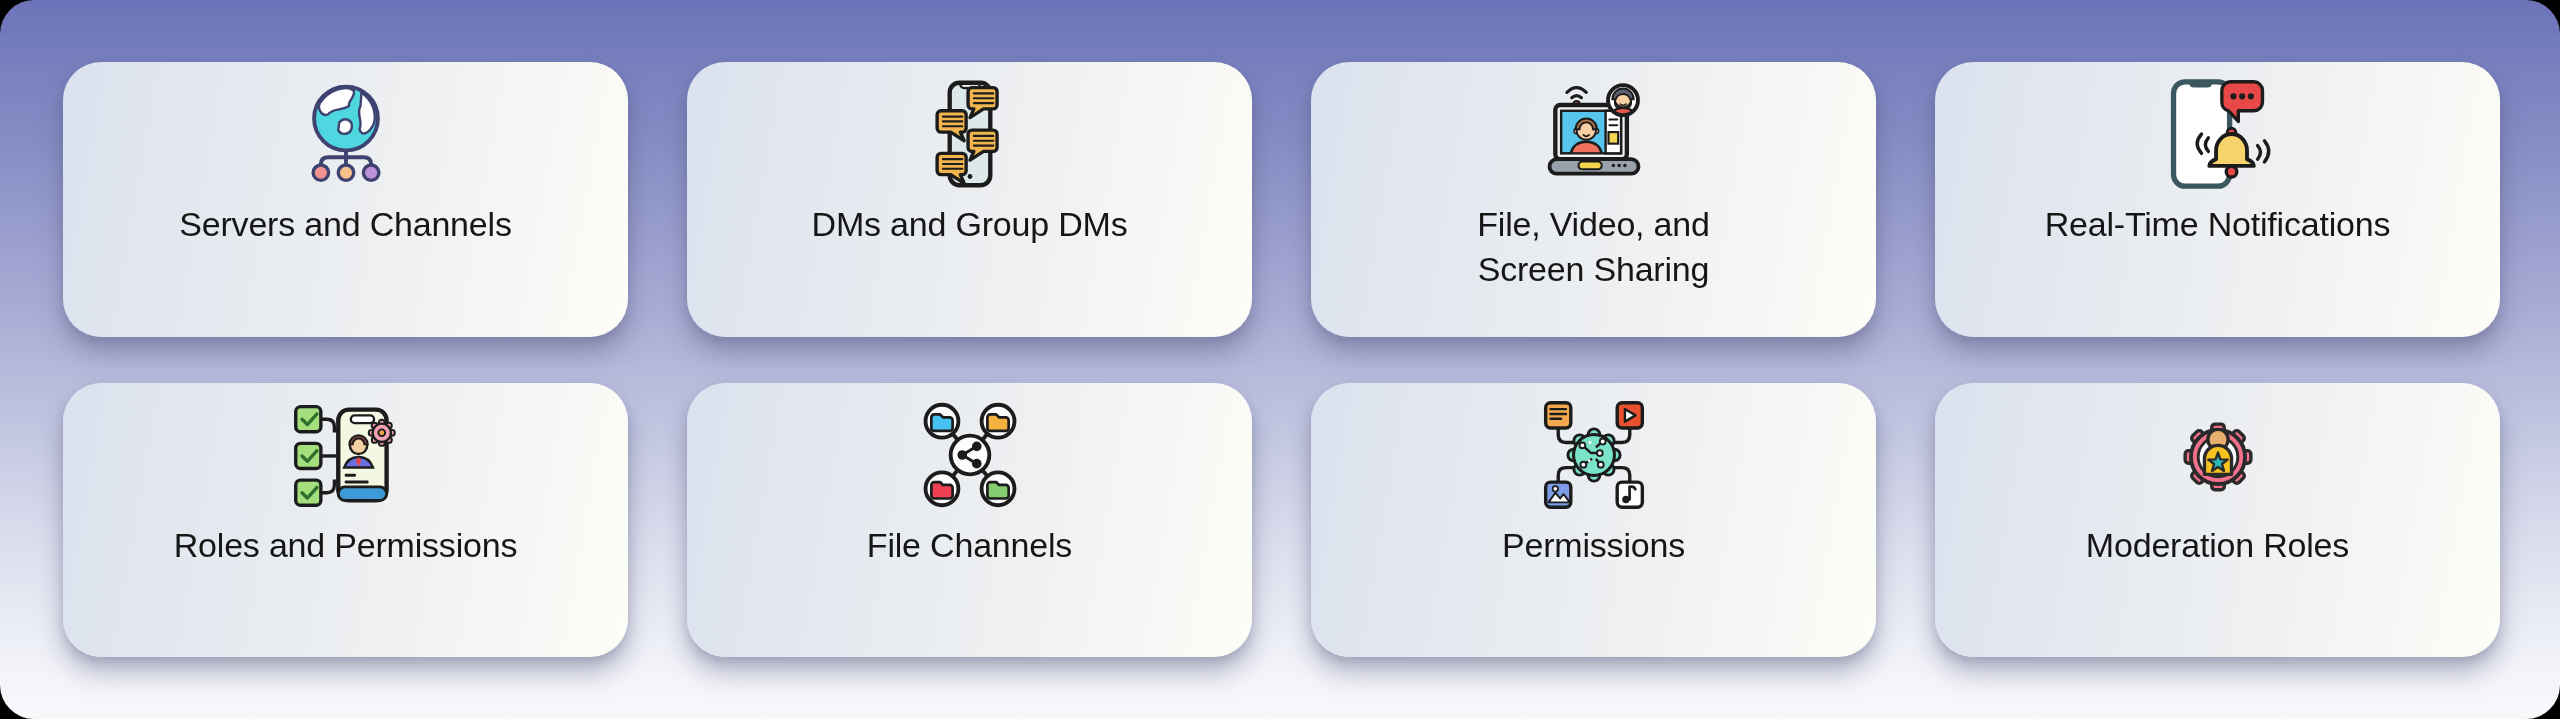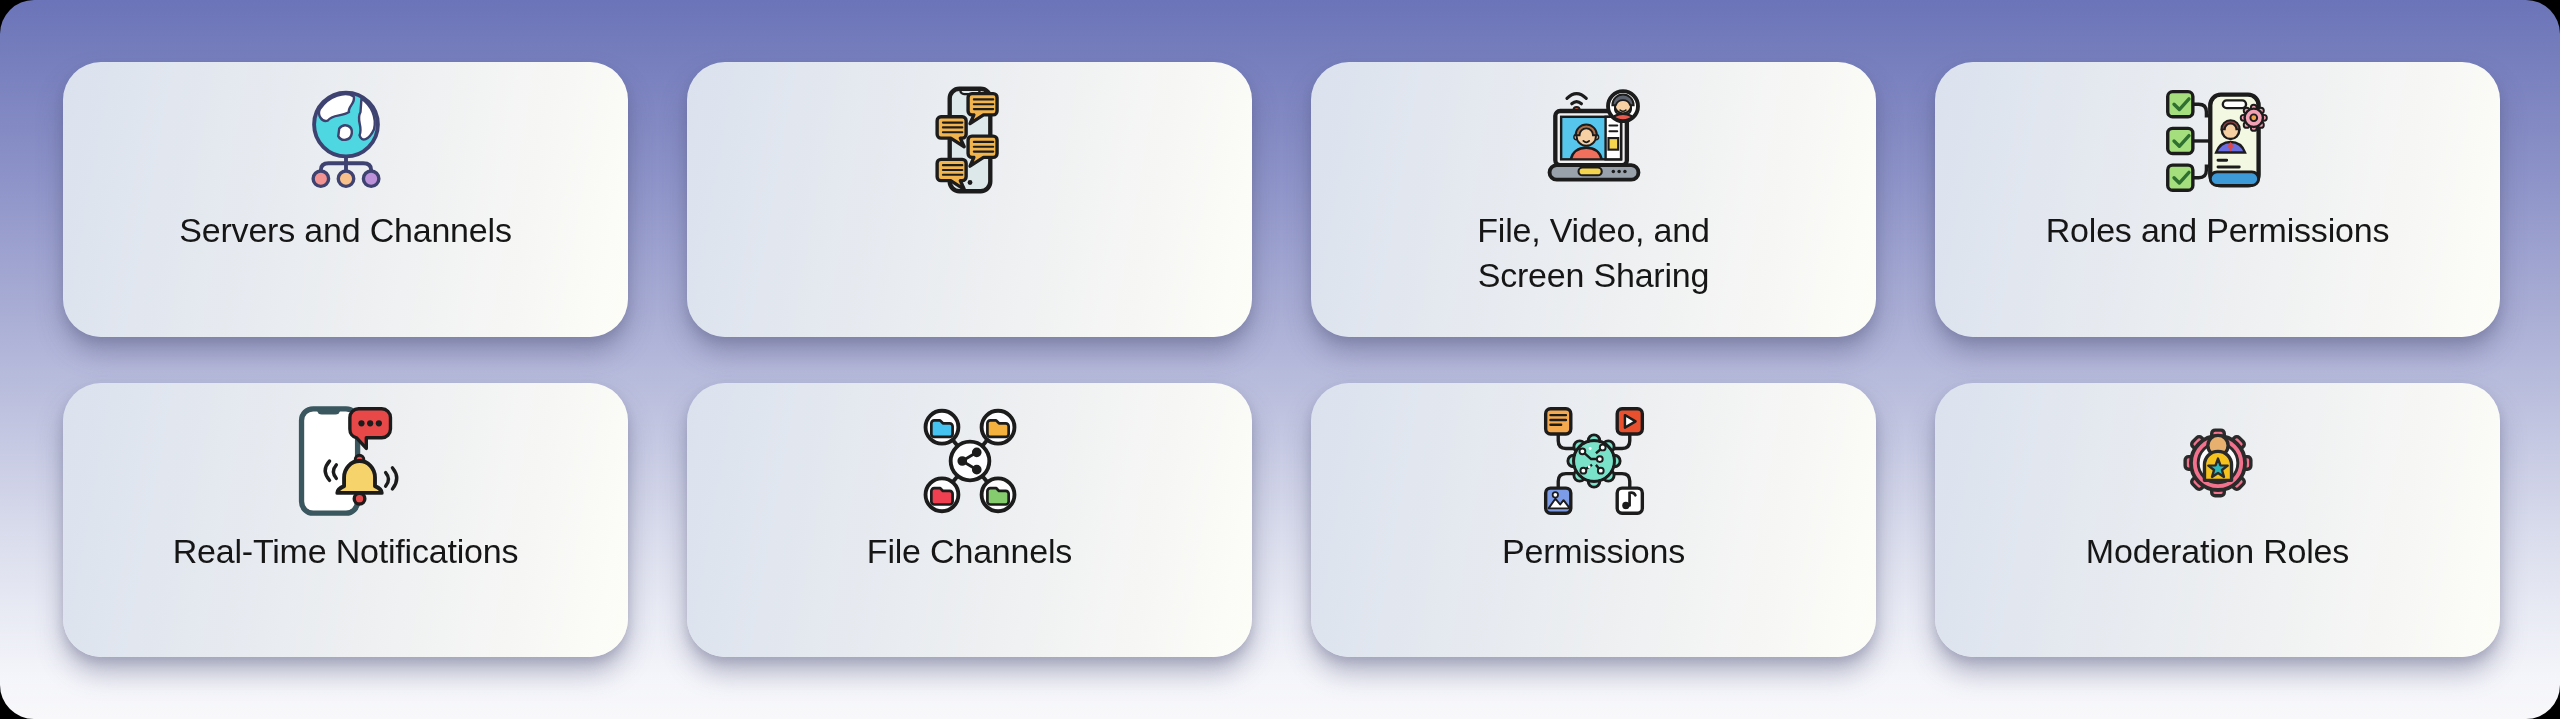--- a/index.html
+++ b/index.html
@@ -17,21 +17,21 @@
     display:grid;
     grid-template-columns:repeat(4,565px);
     grid-template-rows:275px 274px;
     column-gap:59px;row-gap:46px;
   }
   .card{
     border-radius:38px;
     background:linear-gradient(100deg,#dbe2ee 0%,#edeff1 55%,#fdfdf8 100%);
     box-shadow:0 16px 26px rgba(76,80,118,0.38),0 5px 10px rgba(76,80,118,0.18);
     display:flex;flex-direction:column;align-items:center;
-    padding-top:20px;
+    padding-top:14px;
     box-sizing:border-box;
   }
   .icon-box{
     height:116px;width:120px;
     display:flex;align-items:center;justify-content:center;
     flex:0 0 auto;
   }
   .icon-box svg{width:116px;height:116px;display:block;}
   .card-label{
     margin-top:10px;
@@ -79,20 +79,21 @@
             <path d="M30 80 h22 a4 4 0 0 1 4 4 v14 a4 4 0 0 1 -4 4 h-2 l4 9 -14 -9 h-10 a4 4 0 0 1 -4 -4 v-14 a4 4 0 0 1 4 -4 z"></path>
           </g>
           <g stroke="#1c1c1c" stroke-width="2.2" stroke-linecap="round">
             <path d="M64 18 h20 M64 23 h20 M64 28 h20"></path>
             <path d="M32 42 h20 M32 47 h20 M32 52 h20"></path>
             <path d="M64 62 h20 M64 67 h20 M64 72 h20"></path>
             <path d="M32 86 h20 M32 91 h20 M32 96 h20"></path>
           </g>
         </svg>
       </div>
+      <div class="card-label">DMs and Group DMs</div>
     </div>
 
     <div class="card">
       <div class="icon-box">
         <svg viewBox="0 0 120 120">
           <defs>
             <clipPath id="scr">
                 <rect x="26" y="36" width="62" height="44"></rect>
               </clipPath>
             <clipPath id="ava">
@@ -128,20 +129,43 @@
           <circle cx="90" cy="25" r="15.5" fill="none" stroke="#1c1c1c" stroke-width="4"></circle>
           <rect x="14" y="86" width="92" height="15" rx="7.5" fill="#99a1ab" stroke="#1c1c1c" stroke-width="4"></rect>
           <rect x="44" y="88.5" width="24" height="8" rx="4" fill="#f5d44e" stroke="#1c1c1c" stroke-width="2.2"></rect>
           <circle cx="80" cy="92.5" r="1.8" fill="#1c1c1c"></circle>
           <circle cx="86" cy="92.5" r="1.8" fill="#1c1c1c"></circle>
           <circle cx="92" cy="92.5" r="1.8" fill="#1c1c1c"></circle>
         </svg>
       </div>
       <div class="card-label">File, Video, and
 Screen Sharing</div>
+    </div>
+
+    <div class="card">
+      <div class="icon-box">
+        <svg viewBox="0 0 120 120">
+          <rect x="14" y="6" width="58" height="108" rx="12" fill="#ffffff" stroke="#3a565e" stroke-width="5.5"></rect>
+          <path d="M30 6 v1 a5 5 0 0 0 5 5 h14 a5 5 0 0 0 5 -5 v-1 z" fill="#3a565e"></path>
+          <path d="M73 6 h24 a9 9 0 0 1 9 9 v12 a9 9 0 0 1 -9 9 h-16 v11 l-10 -11 a9 9 0 0 1 -7 -9 v-12 a9 9 0 0 1 9 -9 z" fill="#e84848" stroke="#1c1c1c" stroke-width="3.5" stroke-linejoin="round"></path>
+          <circle cx="76" cy="21" r="3.2" fill="#1c1c1c"></circle>
+          <circle cx="85" cy="21" r="3.2" fill="#1c1c1c"></circle>
+          <circle cx="94" cy="21" r="3.2" fill="#1c1c1c"></circle>
+          <g fill="none" stroke="#1c1c1c" stroke-width="3.5" stroke-linecap="round">
+            <path d="M50 64 q-6 7 0 14"></path>
+            <path d="M43 60 q-9 10 0 20"></path>
+            <path d="M101 72 q6 7 0 14"></path>
+            <path d="M108 67 q9 11 0 22"></path>
+          </g>
+          <circle cx="74" cy="58.5" r="4.5" fill="#e84848" stroke="#1c1c1c" stroke-width="3"></circle>
+          <circle cx="74" cy="99" r="5.5" fill="#e84848" stroke="#1c1c1c" stroke-width="3.5"></circle>
+          <path d="M58 86 v-9 a16 17 0 0 1 32 0 v9 q7 3 7 7 h-46 q0 -4 7 -7 z" fill="#f7d36b" stroke="#1c1c1c" stroke-width="4" stroke-linejoin="round"></path>
+        </svg>
+      </div>
+      <div class="card-label">Real-Time Notifications</div>
     </div>
 
     <div class="card">
       <div class="icon-box">
         <svg viewBox="0 0 120 120">
           <g fill="none" stroke="#1c1c1c" stroke-width="3.5">
             <path d="M34 23 h6 q8 0 8 8 v4 h4"></path>
             <path d="M34 61 h18"></path>
             <path d="M34 99 h6 q8 0 8 -8 v-4 h4"></path>
           </g>
@@ -176,43 +200,20 @@
           <circle cx="97" cy="37" r="9.5" fill="#f2a0b4" stroke="#1c1c1c" stroke-width="2.5"></circle>
           <circle cx="97" cy="37" r="3.5" fill="#f0a24c" stroke="#1c1c1c" stroke-width="2"></circle>
         </svg>
       </div>
       <div class="card-label">Roles and Permissions</div>
     </div>
 
     <div class="card">
       <div class="icon-box">
         <svg viewBox="0 0 120 120">
-          <rect x="14" y="6" width="58" height="108" rx="12" fill="#ffffff" stroke="#3a565e" stroke-width="5.5"></rect>
-          <path d="M30 6 v1 a5 5 0 0 0 5 5 h14 a5 5 0 0 0 5 -5 v-1 z" fill="#3a565e"></path>
-          <path d="M73 6 h24 a9 9 0 0 1 9 9 v12 a9 9 0 0 1 -9 9 h-16 v11 l-10 -11 a9 9 0 0 1 -7 -9 v-12 a9 9 0 0 1 9 -9 z" fill="#e84848" stroke="#1c1c1c" stroke-width="3.5" stroke-linejoin="round"></path>
-          <circle cx="76" cy="21" r="3.2" fill="#1c1c1c"></circle>
-          <circle cx="85" cy="21" r="3.2" fill="#1c1c1c"></circle>
-          <circle cx="94" cy="21" r="3.2" fill="#1c1c1c"></circle>
-          <g fill="none" stroke="#1c1c1c" stroke-width="3.5" stroke-linecap="round">
-            <path d="M50 64 q-6 7 0 14"></path>
-            <path d="M43 60 q-9 10 0 20"></path>
-            <path d="M101 72 q6 7 0 14"></path>
-            <path d="M108 67 q9 11 0 22"></path>
-          </g>
-          <circle cx="74" cy="58.5" r="4.5" fill="#e84848" stroke="#1c1c1c" stroke-width="3"></circle>
-          <circle cx="74" cy="99" r="5.5" fill="#e84848" stroke="#1c1c1c" stroke-width="3.5"></circle>
-          <path d="M58 86 v-9 a16 17 0 0 1 32 0 v9 q7 3 7 7 h-46 q0 -4 7 -7 z" fill="#f7d36b" stroke="#1c1c1c" stroke-width="4" stroke-linejoin="round"></path>
-        </svg>
-      </div>
-      <div class="card-label">Real-Time Notifications</div>
-    </div>
-
-    <div class="card">
-      <div class="icon-box">
-        <svg viewBox="0 0 120 120">
           <g stroke="#1c1c1c" stroke-width="4">
             <path d="M42.8 39 L47.3 44.5 M77.2 39 L72.7 44.5 M42.8 81 L47.3 75.5 M77.2 81 L72.7 75.5"></path>
           </g>
           <g fill="#fdfdff" stroke="#1c1c1c" stroke-width="4">
             <circle cx="31" cy="25" r="17"></circle>
             <circle cx="89" cy="25" r="17"></circle>
             <circle cx="31" cy="95" r="17"></circle>
             <circle cx="89" cy="95" r="17"></circle>
             <circle cx="60" cy="60" r="20"></circle>
           </g>

